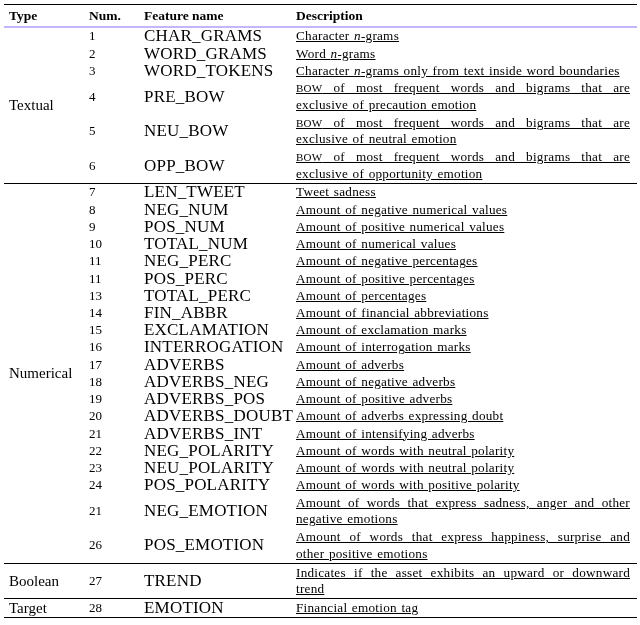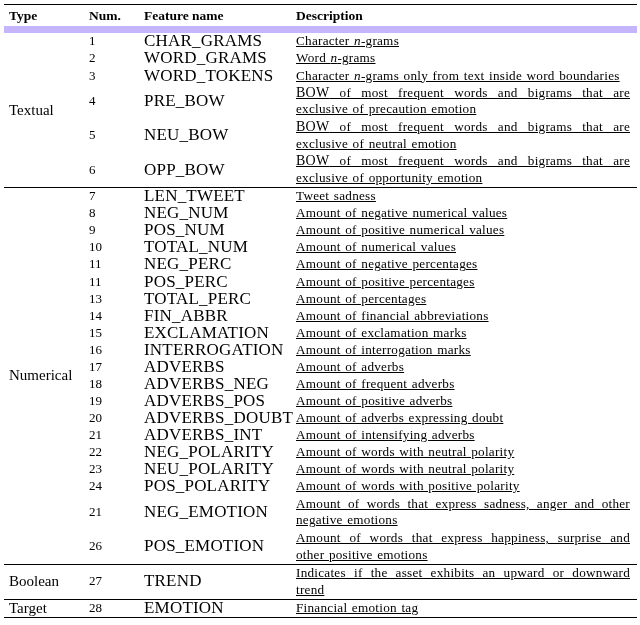--- a/index.html
+++ b/index.html
@@ -26,21 +26,21 @@
   col.c-type    { width: 80px; }
   col.c-num     { width: 55px; }
   col.c-feature { width: 152px; }
   col.c-desc    { width: 346px; }
   th {
     text-align: left;
     font-weight: bold;
     font-size: 13.5px;
     line-height: 17px;
     padding: 2px 4px 2px 5px;
-    border-bottom: 7px solid #c4b5fd;
+    border-bottom: 2px solid #c4b5fd;
     vertical-align: middle;
   }
   td {
     font-size: 13px;
     line-height: 16.5px;
     padding: 0 4px 0 5px;
     vertical-align: middle;
   }
   tr.group-start td { border-top: 1px solid #000; }
   td.type-cell { font-size: 15px; }
@@ -54,21 +54,21 @@
     font-size: 13.2px;
     letter-spacing: 0.25px;
     word-spacing: 1px;
     text-align: justify;
     hyphens: auto;
     -webkit-hyphens: auto;
     padding-right: 7px;
     text-decoration: underline;
   }
   td.desc-cell i { font-style: italic; }
-  .sc { font-size: 14px; }
+  .sc { font-size: 11px; }
 </style>
 </head>
 <body>
 
 <div class="page">
   <table class="features">
     <colgroup>
       <col class="c-type">
       <col class="c-num">
       <col class="c-feature">
@@ -166,21 +166,21 @@
           <td class="desc-cell">Amount of interrogation marks</td>
         </tr>
         <tr>
           <td class="num-cell">17</td>
           <td class="feature-cell">ADVERBS</td>
           <td class="desc-cell">Amount of adverbs</td>
         </tr>
         <tr>
           <td class="num-cell">18</td>
           <td class="feature-cell">ADVERBS_NEG</td>
-          <td class="desc-cell">Amount of frequent adverbs</td>
+          <td class="desc-cell">Amount of negative adverbs</td>
         </tr>
         <tr>
           <td class="num-cell">19</td>
           <td class="feature-cell">ADVERBS_POS</td>
           <td class="desc-cell">Amount of positive adverbs</td>
         </tr>
         <tr>
           <td class="num-cell">20</td>
           <td class="feature-cell">ADVERBS_DOUBT</td>
           <td class="desc-cell">Amount of adverbs expressing doubt</td>

